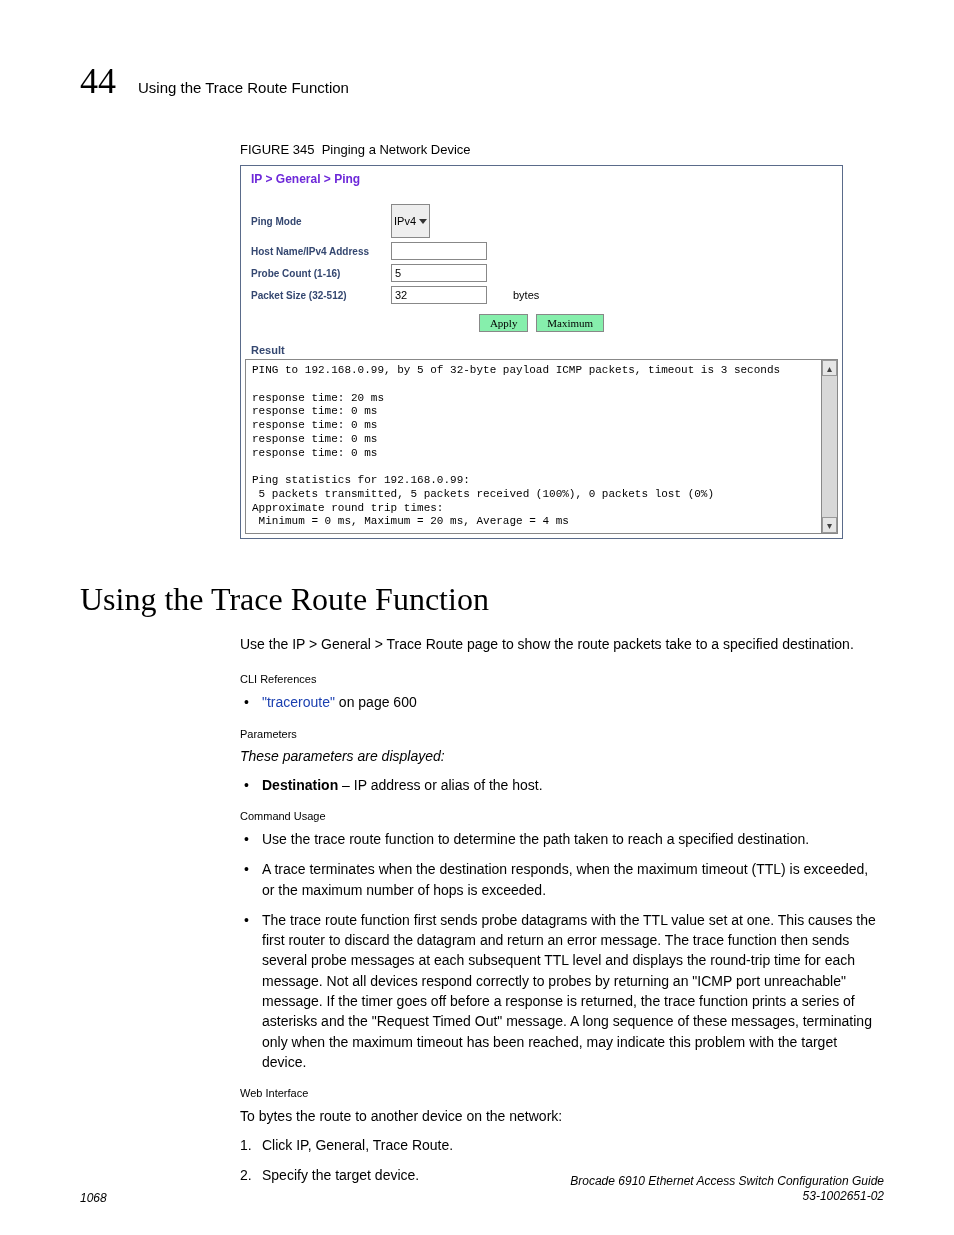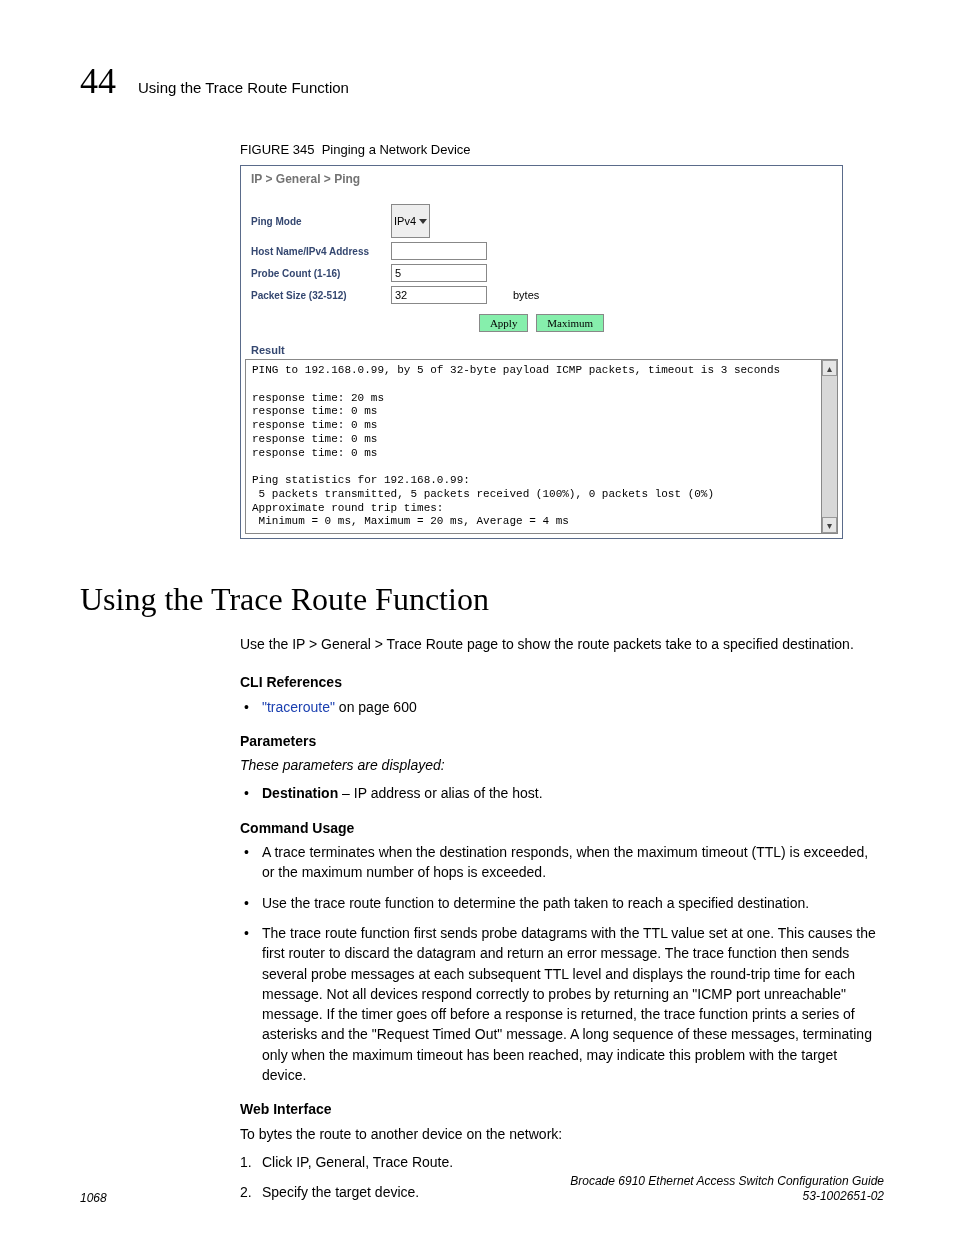--- a/index.html
+++ b/index.html
@@ -12,39 +12,39 @@
     height: 1235px;
     position: relative;
     padding: 60px 70px 40px 80px;
   }
   .header-row { display: flex; align-items: baseline; gap: 22px; margin-bottom: 40px; }
   .chapter-num { font-family: Georgia, 'Times New Roman', serif; font-size: 36px; font-weight: 400; }
   .header-title { font-size: 15px; }
   .figure-caption { margin-left: 160px; margin-bottom: 8px; font-size: 13px; }
   .figure-caption b { font-weight: normal; }
   .figure-box { margin-left: 160px; border: 1px solid #5a6b8a; width: 603px; background:#fff; }
-  .breadcrumb { padding: 6px 10px 10px 10px; font-size: 12px; color: #737373; font-weight: bold; border-bottom: none; }
+  .breadcrumb { padding: 6px 10px 10px 10px; font-size: 12px; color: #6d28d9; font-weight: bold; border-bottom: none; }
   .form-area { padding: 4px 10px 8px 10px; }
   .form-row { display: flex; align-items: center; margin: 4px 0; font-size: 11px; }
   .form-label { width: 140px; color: #344770; font-weight: bold; font-size: 10px; }
   .select { font-size: 11px; border:1px solid #888; background:#eee; height:34px; display:inline-flex; align-items:center; padding:0 2px; }
   .select .arrow { display:inline-block; margin-left:3px; width:0;height:0;border-left:4px solid transparent;border-right:4px solid transparent;border-top:5px solid #333; vertical-align:middle;}
   .text-input { font-size: 11px; border:1px solid #888; height:18px; width:96px; padding:0 3px; }
   .unit { font-size:11px; margin-left: 26px; }
   .btn-row { text-align:center; margin:10px 0 4px 0; }
   .btn { display:inline-block; background:#86efac; border:1px solid #888; font-size:11px; padding:2px 10px; margin:0 2px;font-family:Liberation Serif, serif; }
   .result-label { font-size:11px; color:#344770; font-weight:bold; padding:0 10px 3px 10px; }
   .result-box { margin:0 4px 4px 4px; border:1px solid #888; position:relative; display:flex; }
   .result-text { flex:1; padding:4px 6px; font-family:"Courier New", monospace; font-size:11px; white-space:pre; line-height:1.25; overflow:hidden; }
   .scrollbar { width:16px; background:#d8d8d8; border-left:1px solid #888; display:flex; flex-direction:column; justify-content:space-between; align-items:center; }
   .scroll-btn { width:100%; height:16px; background:#e6e6e6; border:1px solid #999; display:flex; align-items:center; justify-content:center; font-size:10px; color:#444; }
   .section-heading { font-family: Georgia, 'Times New Roman', serif; font-size: 32px; font-weight:400; margin-top: 42px; margin-bottom: 16px; }
   .body-text { margin-left: 160px; font-size: 14px; line-height: 1.45; }
   .para { margin-bottom: 18px; }
-  .sub-heading { font-weight: bold; margin-bottom: 4px; font-size: 14px; }
+  .sub-heading { font-weight: normal; margin-bottom: 4px; font-size: 11px; }
   ul.bullets { list-style: none; padding-left: 0; margin-bottom: 14px; }
   ul.bullets li { position:relative; padding-left: 22px; margin-bottom: 10px; }
   ul.bullets li::before { content:"•"; position:absolute; left:4px; top:0; font-size:14px; }
   ol.steps { list-style: none; padding-left:0; margin-bottom:14px; counter-reset: step; }
   ol.steps li { position:relative; padding-left:22px; margin-bottom:10px; counter-increment: step; }
   ol.steps li::before { content: counter(step) "."; position:absolute; left:0; top:0; }
   .link { color:#1a3fb0; }
   .footer { position:absolute; bottom:30px; left:80px; right:70px; display:flex; justify-content:space-between; align-items:flex-end; font-style:italic; font-size:12px; }
   .footer-left { }
   .footer-right { text-align:right; line-height:1.3; }
@@ -121,22 +121,22 @@
   </ul>
 
   <div class="sub-heading">Parameters</div>
   <p style="margin-bottom:8px;font-style:italic;">These parameters are displayed:</p>
   <ul class="bullets">
     <li><b>Destination</b><span> – IP address or alias of the host.</span></li>
   </ul>
 
   <div class="sub-heading">Command Usage</div>
   <ul class="bullets">
+    <li>Use the trace route function to determine the path taken to reach a specified destination.</li>
     <li>A trace terminates when the destination responds, when the maximum timeout (TTL) is exceeded, or the maximum number of hops is exceeded.</li>
-    <li>Use the trace route function to determine the path taken to reach a specified destination.</li>
     <li>The trace route function first sends probe datagrams with the TTL value set at one. This causes the first router to discard the datagram and return an error message. The trace function then sends several probe messages at each subsequent TTL level and displays the round-trip time for each message. Not all devices respond correctly to probes by returning an "ICMP port unreachable" message. If the timer goes off before a response is returned, the trace function prints a series of asterisks and the "Request Timed Out" message. A long sequence of these messages, terminating only when the maximum timeout has been reached, may indicate this problem with the target device.</li>
   </ul>
 
   <div class="sub-heading">Web Interface</div>
   <p style="margin-bottom:8px;">To bytes the route to another device on the network:</p>
   <ol class="steps">
     <li>Click IP, General, Trace Route.</li>
     <li>Specify the target device.</li>
   </ol>
 </div>

